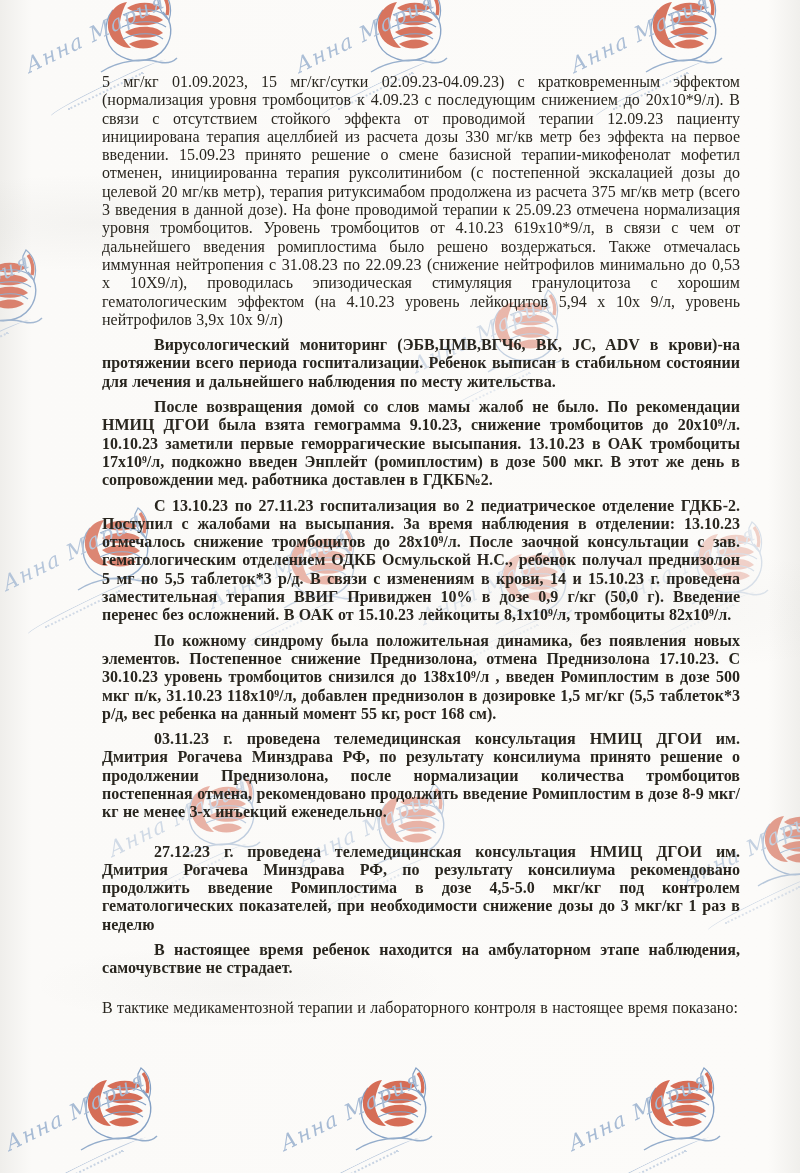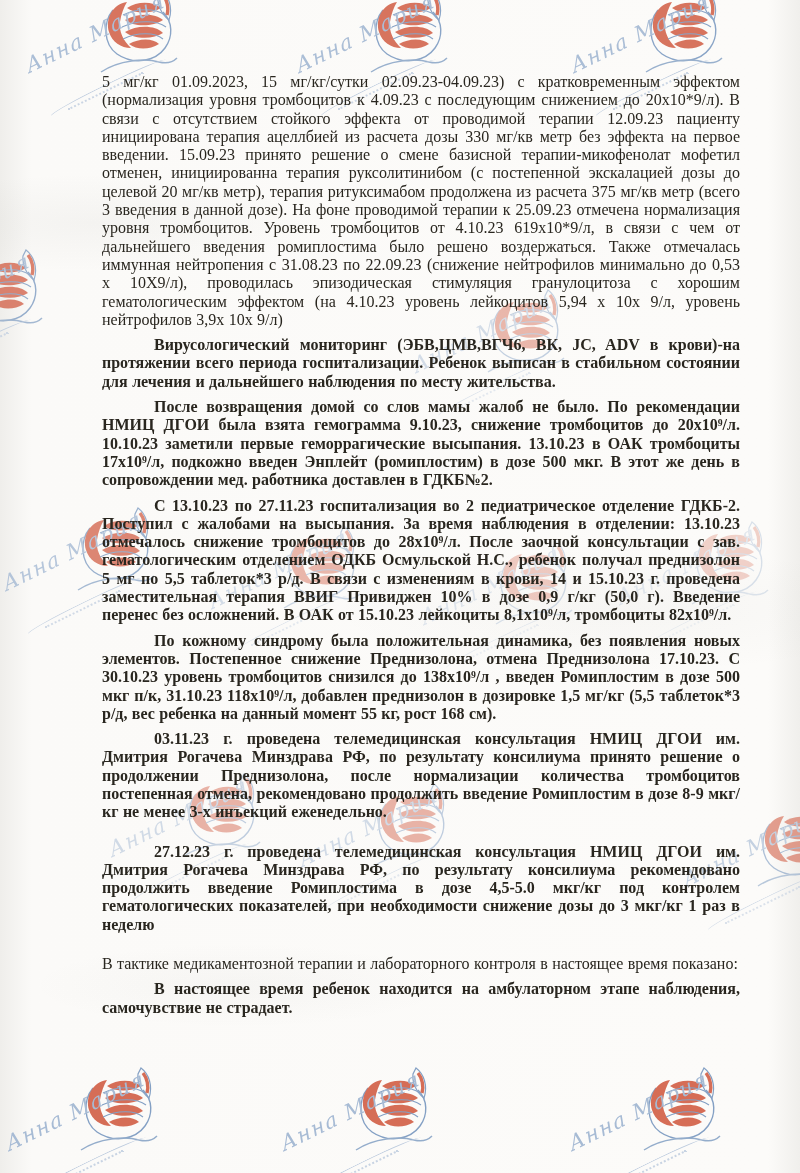--- a/index.html
+++ b/index.html
@@ -355,16 +355,16 @@
       </div>
     </div>
   <div id="text-layer" class="text-layer">
       <p class="para">5 мг/кг 01.09.2023, 15 мг/кг/сутки 02.09.23-04.09.23) с кратковременным эффектом (нормализация уровня тромбоцитов к 4.09.23 с последующим снижением до 20х10*9/л). В связи с отсутствием стойкого эффекта от проводимой терапии 12.09.23 пациенту инициирована терапия ацеллбией из расчета дозы 330 мг/кв метр без эффекта на первое введении. 15.09.23 принято решение о смене базисной терапии-микофенолат мофетил отменен, инициированна терапия руксолитинибом (с постепенной экскалацией дозы до целевой 20 мг/кв метр), терапия ритуксимабом продолжена из расчета 375 мг/кв метр  (всего 3 введения в данной дозе). На фоне проводимой терапии к 25.09.23 отмечена нормализация уровня тромбоцитов. Уровень тромбоцитов от 4.10.23 619х10*9/л, в связи с чем от дальнейшего введения ромиплостима было решено воздержаться. Также отмечалась иммунная нейтропения с 31.08.23 по 22.09.23 (снижение нейтрофилов минимально до 0,53 х 10Х9/л), проводилась эпизодическая стимуляция гранулоцитоза с хорошим гематологическим эффектом (на 4.10.23 уровень лейкоцитов 5,94 х 10х 9/л, уровень нейтрофилов  3,9х 10х 9/л)</p>
       <p class="para indent">Вирусологический мониторинг (ЭБВ,ЦМВ,ВГЧ6, ВК, JC, ADV в крови)-на протяжении всего периода госпитализации. Ребенок выписан в стабильном состоянии для лечения и дальнейшего наблюдения по месту жительства.</p>
       <p class="para indent">После возвращения домой со слов мамы жалоб не было. По рекомендации  НМИЦ ДГОИ была взята гемограмма 9.10.23, снижение тромбоцитов до 20х10⁹/л. 10.10.23 заметили первые геморрагические высыпания. 13.10.23 в ОАК тромбоциты 17х10⁹/л, подкожно введен  Энплейт (ромиплостим) в дозе 500 мкг. В этот же день в сопровождении мед. работника доставлен в ГДКБ№2.</p>
       <p class="para indent">С 13.10.23 по 27.11.23 госпитализация во 2 педиатрическое отделение ГДКБ-2.   Поступил с жалобами на высыпания. За время наблюдения в отделении: 13.10.23 отмечалось снижение тромбоцитов до 28х10⁹/л. После заочной консультации с зав. гематологическим отделением ОДКБ Осмульской Н.С., ребенок получал преднизолон 5 мг по 5,5 таблеток*3 р/д. В связи с изменениям в крови, 14 и 15.10.23 г. проведена заместительная терапия ВВИГ Привиджен 10% в дозе 0,9 г/кг (50,0 г). Введение перенес без осложнений. В ОАК от 15.10.23 лейкоциты 8,1х10⁹/л, тромбоциты 82х10⁹/л.</p>
       <p class="para indent">По кожному синдрому была положительная динамика, без появления новых элементов. Постепенное снижение Преднизолона, отмена Преднизолона 17.10.23. С 30.10.23 уровень тромбоцитов снизился до 138х10⁹/л , введен Ромиплостим в дозе 500 мкг п/к, 31.10.23 118х10⁹/л, добавлен преднизолон в дозировке 1,5 мг/кг (5,5 таблеток*3 р/д, вес ребенка на данный момент 55 кг, рост 168 см).</p>
       <p class="para indent">03.11.23 г. проведена телемедицинская консультация НМИЦ ДГОИ им. Дмитрия Рогачева Минздрава РФ, по результату консилиума принято решение о продолжении Преднизолона, после нормализации количества тромбоцитов постепенная отмена, рекомендовано продолжить введение Ромиплостим в дозе 8-9 мкг/кг не менее 3-х инъекций еженедельно.</p>
       <p class="para indent gap">27.12.23 г. проведена телемедицинская консультация НМИЦ ДГОИ им. Дмитрия Рогачева Минздрава РФ, по результату консилиума рекомендовано продолжить введение Ромиплостима в дозе 4,5-5.0 мкг/кг под контролем гематологических показателей, при необходимости снижение дозы до 3 мкг/кг 1 раз в неделю</p>
+      <p class="para indent">В настоящее время ребенок находится на амбулаторном этапе наблюдения, самочувствие не страдает.</p>
       <p class="para gap">В тактике медикаментозной терапии и лабораторного контроля в настоящее время показано:</p>
-      <p class="para indent">В настоящее время ребенок находится на амбулаторном этапе наблюдения, самочувствие не страдает.</p>
     </div>
 </div>
 
 </body></html>

